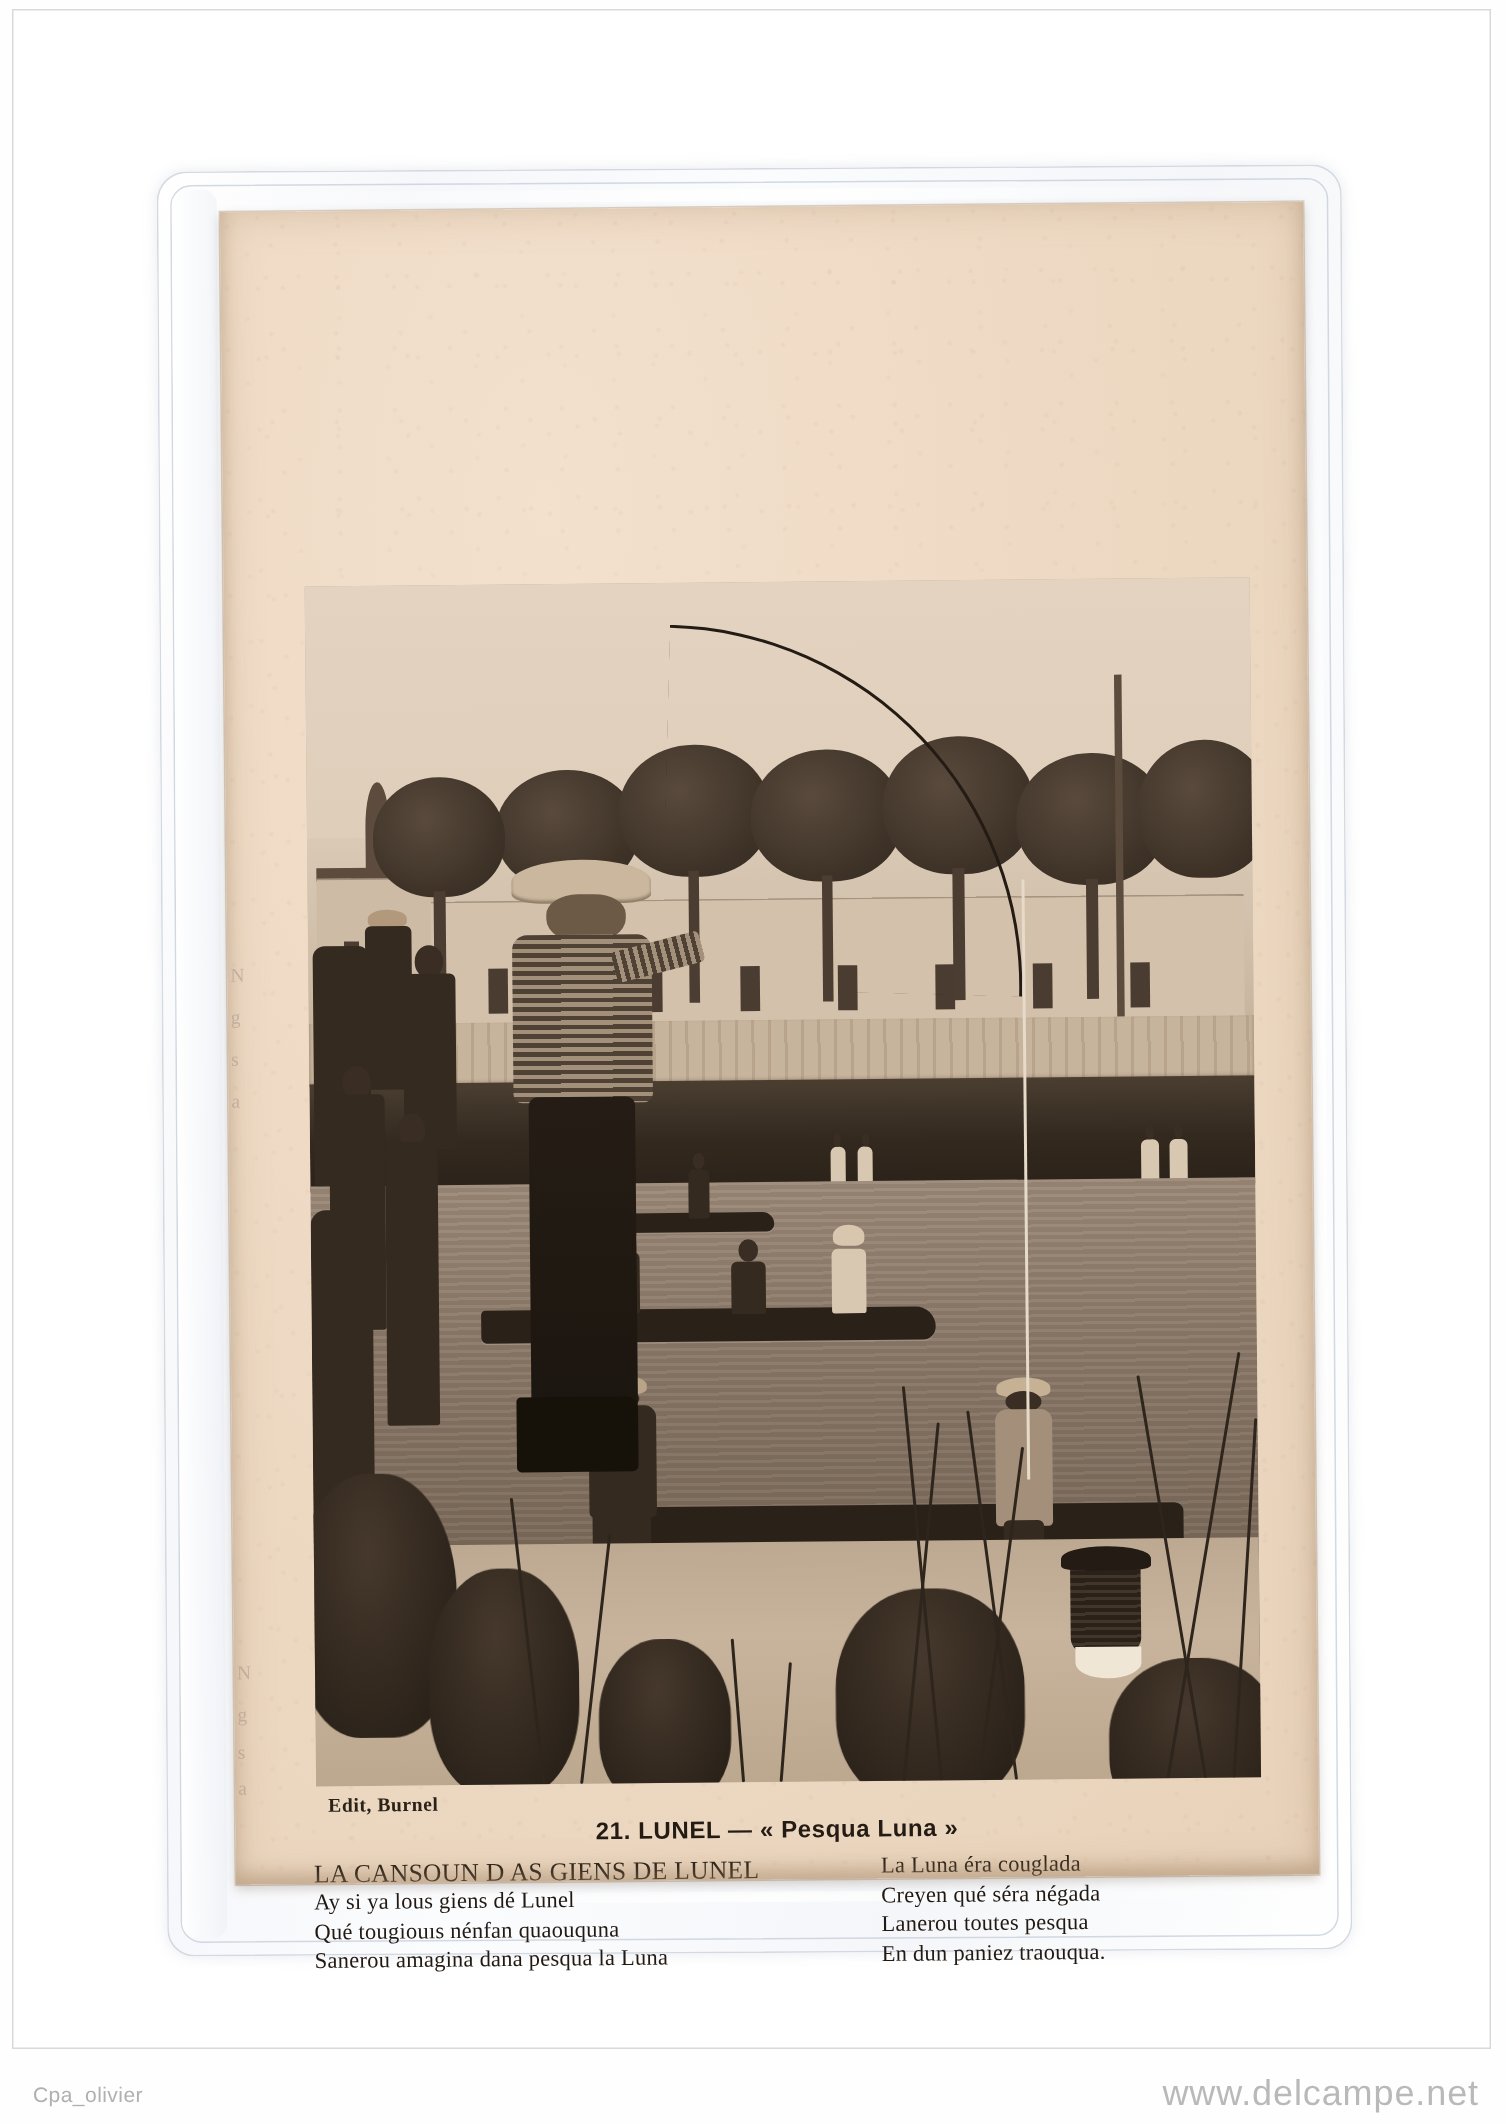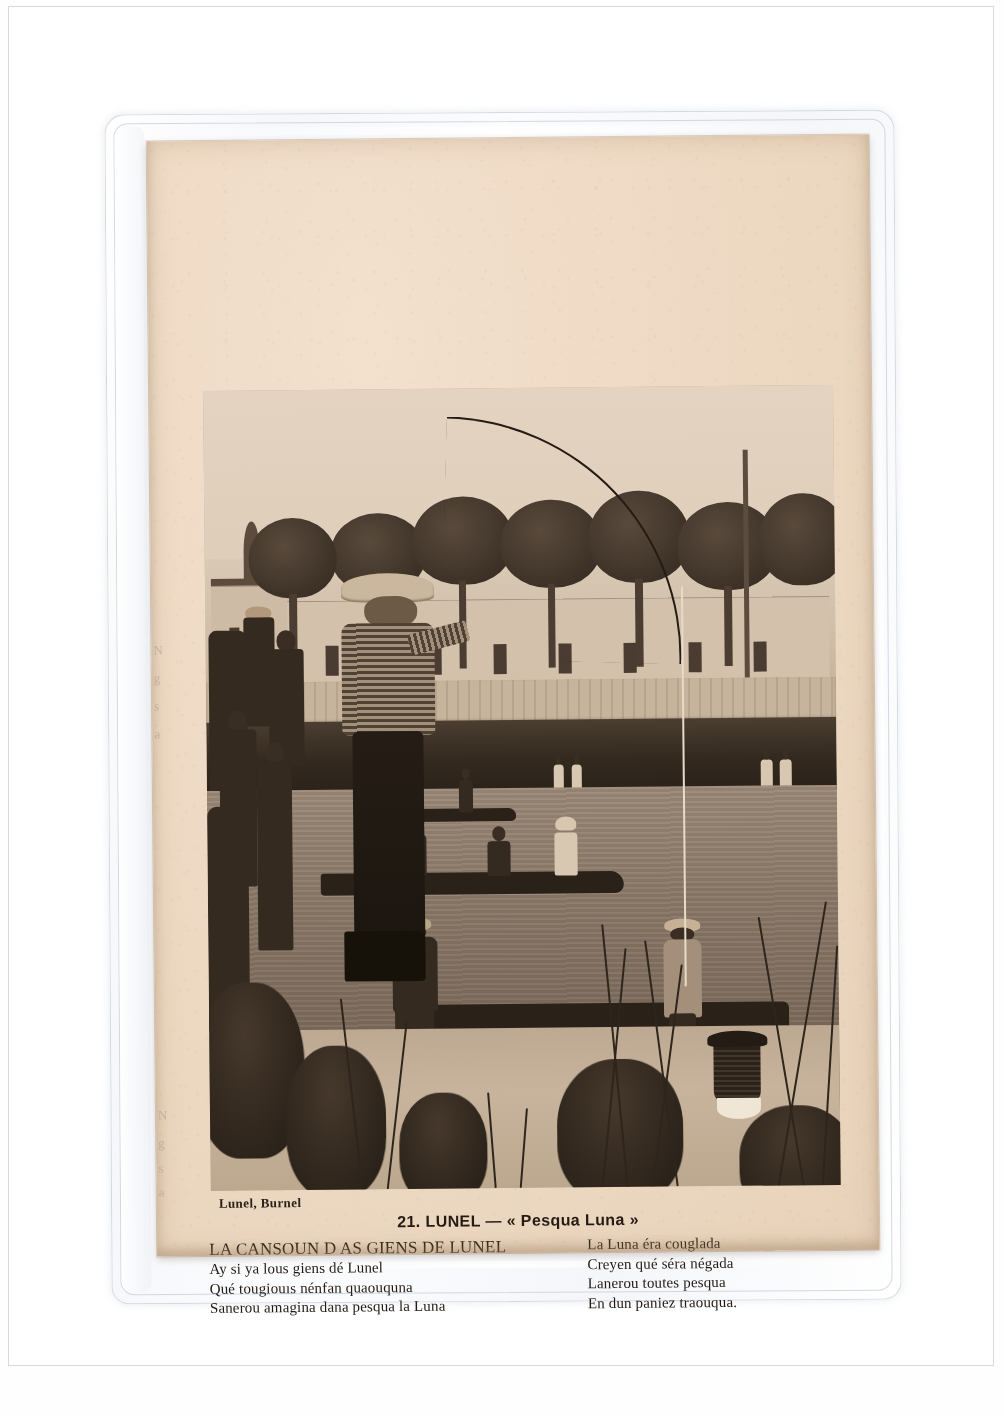--- a/index.html
+++ b/index.html
@@ -398,35 +398,39 @@
       <div class="reed" style="left:74%;top:69%;width:1.5px;height:31%;transform:rotate(-7deg);"></div>
       <div class="reed" style="left:90%;top:64%;width:1.5px;height:36%;transform:rotate(10deg);"></div>
       <div class="reed" style="left:94%;top:66%;width:1.5px;height:34%;transform:rotate(-9deg);"></div>
       <div class="reed" style="left:97%;top:70%;width:1.5px;height:30%;transform:rotate(4deg);"></div>
       <div class="reed" style="left:24%;top:76%;width:1.5px;height:24%;transform:rotate(-6deg);"></div>
       <div class="reed" style="left:28%;top:79%;width:1.5px;height:21%;transform:rotate(7deg);"></div>
       <div class="reed" style="left:45%;top:88%;width:1.5px;height:12%;transform:rotate(-4deg);"></div>
       <div class="reed" style="left:49%;top:90%;width:1.5px;height:10%;transform:rotate(5deg);"></div>
     </div>
 
-    <div class="cap-credit">Lunel, Burnel</div>
+    <div class="cap-credit">Edit, Burnel</div>
     <div class="cap-title">21. LUNEL — « Pesqua Luna »</div>
 
     <div class="verse-wrap">
       <div class="verse-col left">
         <div class="verse-heading">LA CANSOUN D AS GIENS DE LUNEL</div>
         <div class="verse-line">Ay si ya lous giens dé Lunel</div>
         <div class="verse-line">Qué tougiouıs nénfan quaouquna</div>
         <div class="verse-line">Sanerou amagina dana pesqua la Luna</div>
       </div>
       <div class="verse-col right">
         <div class="verse-line">La Luna éra couglada</div>
         <div class="verse-line">Creyen qué séra négada</div>
         <div class="verse-line">Lanerou toutes pesqua</div>
         <div class="verse-line">En dun paniez traouqua.</div>
       </div>
     </div>
 
     <div class="edge-shade"></div>
   </div>
 
+  <div id="footer">
+    <div id="seller-tag">Cpa_olivier</div>
+    <div id="site-watermark">www.delcampe.net</div>
+  </div>
 
 </div>
 
 </body></html>

